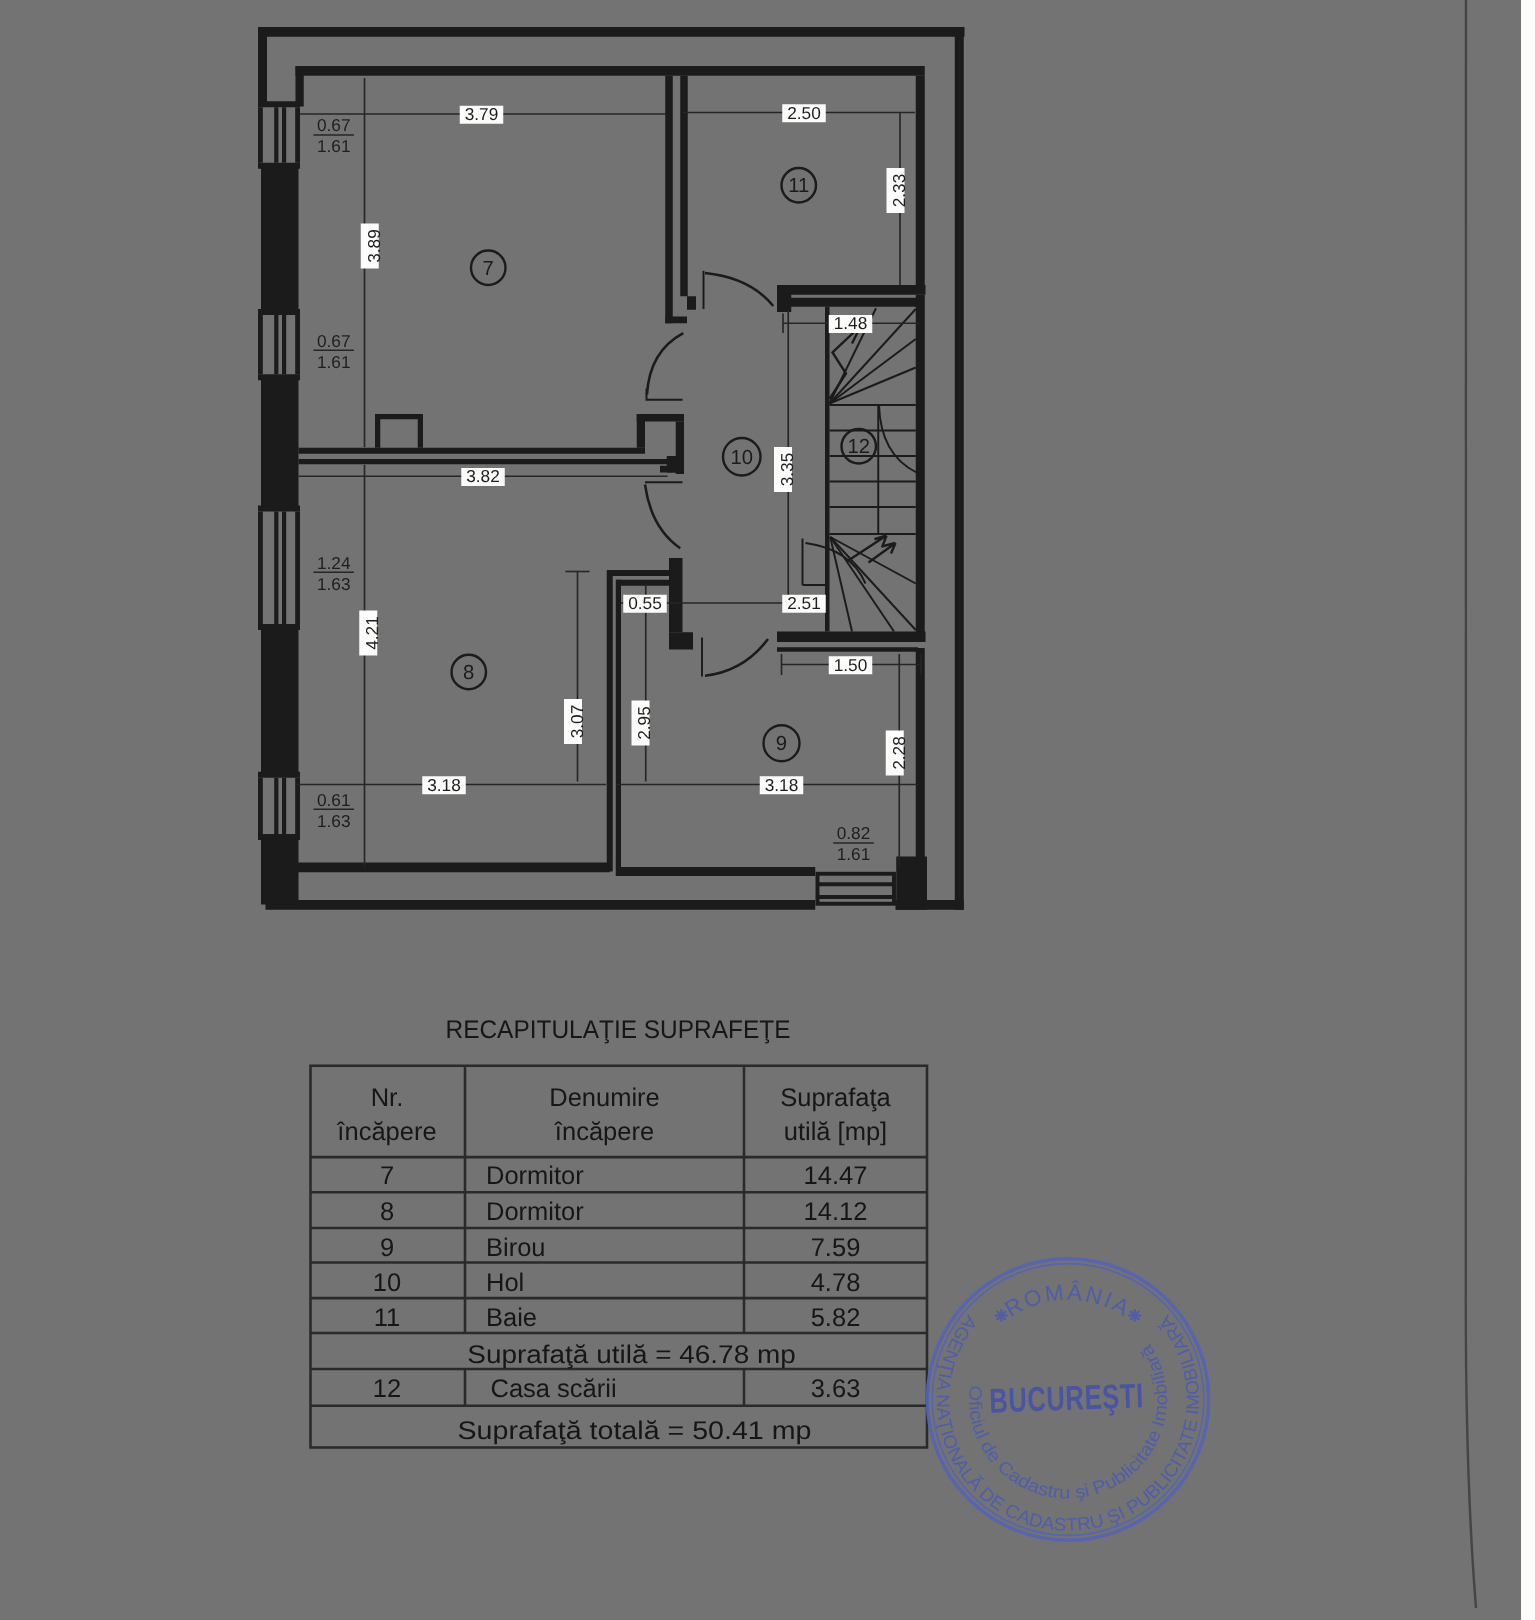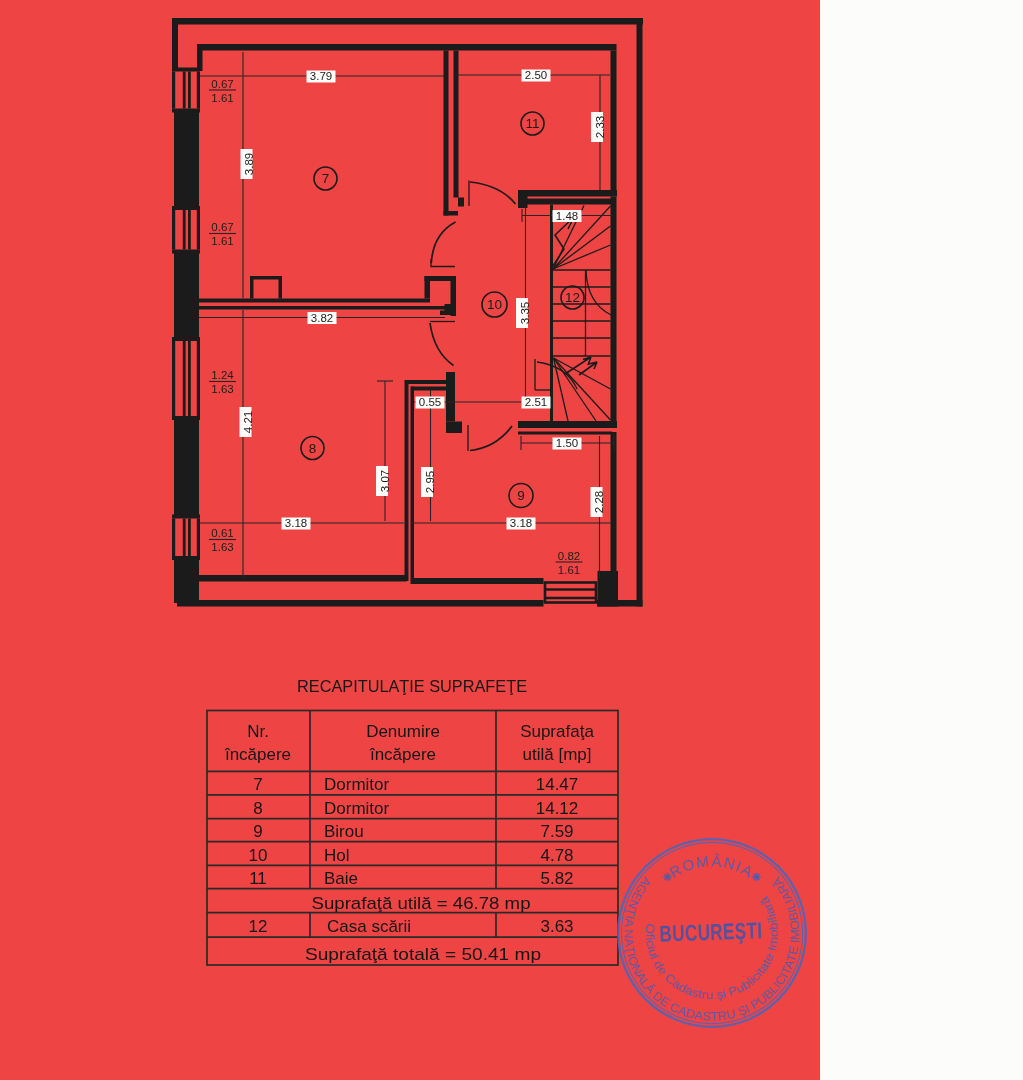--- a/index.html
+++ b/index.html
@@ -1,16 +1,16 @@
 <!DOCTYPE html>
 <html><head>
 <meta charset="utf-8">
 <style>
   html,body{margin:0;padding:0;background:#fcfcfb;}
-  #page{position:relative;width:820px;height:1080px;background:#ef4444;overflow:hidden;}
+  #page{position:relative;width:1014px;height:1080px;background:#737373;overflow:hidden;}
   svg text{font-family:"Liberation Sans",sans-serif;}
 </style>
 </head>
 <body>
 
 <div id="page">
 <svg width="1023" height="1080" viewBox="0 0 1023 1080" xmlns="http://www.w3.org/2000/svg">
 
 <g id="plan" fill="#1b1b1b" stroke="none">
 

